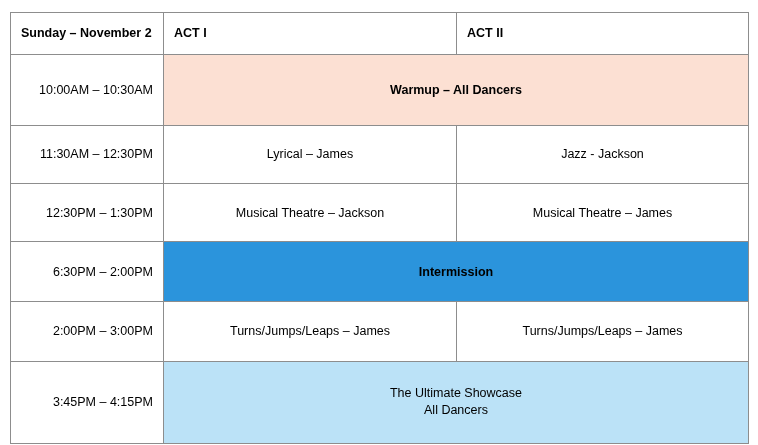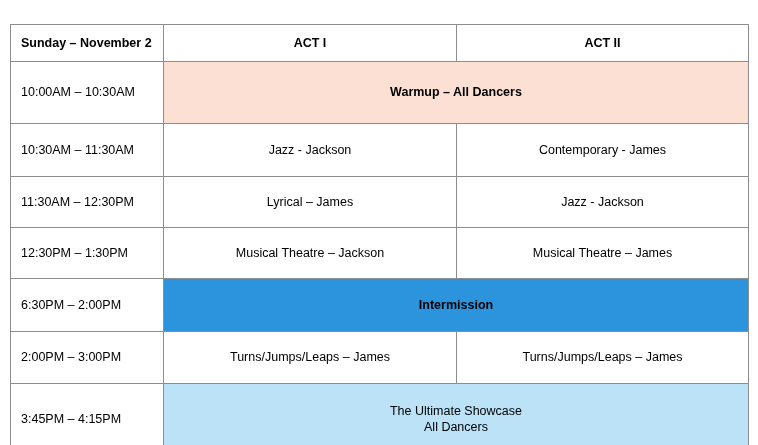--- a/index.html
+++ b/index.html
@@ -11,21 +11,21 @@
     width: 758px;
     height: 445px;
     font-family: "Liberation Sans", sans-serif;
     color: #000000;
     overflow: hidden;
   }
 
   .sheet {
     position: absolute;
     left: 10px;
-    top: 24px;
+    top: 12px;
     width: 738px;
     height: 316px;
     box-sizing: border-box;
   }
 
   table.schedule {
     width: 738px;
     height: 432px;
     border-collapse: collapse;
     table-layout: fixed;
@@ -45,25 +45,25 @@
   col.c-act1  { width: 293px; }
   col.c-act2  { width: 292px; }
 
   
   .hdr-time,
   .hdr-act {
     font-weight: bold;
     font-size: 12.5px;
   }
   .hdr-time { text-align: left; }
-  .hdr-act  { text-align: center; }
+  .hdr-act  { }
 
   
   .time-cell {
-    text-align: left;
+    text-align: right;
     font-size: 12.5px;
     white-space: nowrap;
   }
 
   
   .session {
     text-align: center;
     font-size: 12.5px;
   }
 
@@ -106,25 +106,20 @@
         <td class="hdr-time">Sunday – November 2</td>
         <td class="hdr-act">ACT I</td>
         <td class="hdr-act">ACT II</td>
       </tr>
 
       <tr style="height:56px;">
         <td class="time-cell">10:00AM – 10:30AM</td>
         <td class="merged hl-warmup" colspan="2">Warmup – All Dancers</td>
       </tr>
 
-      <tr style="height:48px;">
-        <td class="time-cell">10:30AM – 11:30AM</td>
-        <td class="session">Jazz - Jackson</td>
-        <td class="session">Contemporary - James</td>
-      </tr>
 
       <tr style="height:46px;">
         <td class="time-cell">11:30AM – 12:30PM</td>
         <td class="session">Lyrical – James</td>
         <td class="session">Jazz - Jackson</td>
       </tr>
 
       <tr style="height:46px;">
         <td class="time-cell">12:30PM – 1:30PM</td>
         <td class="session">Musical Theatre – Jackson</td>

